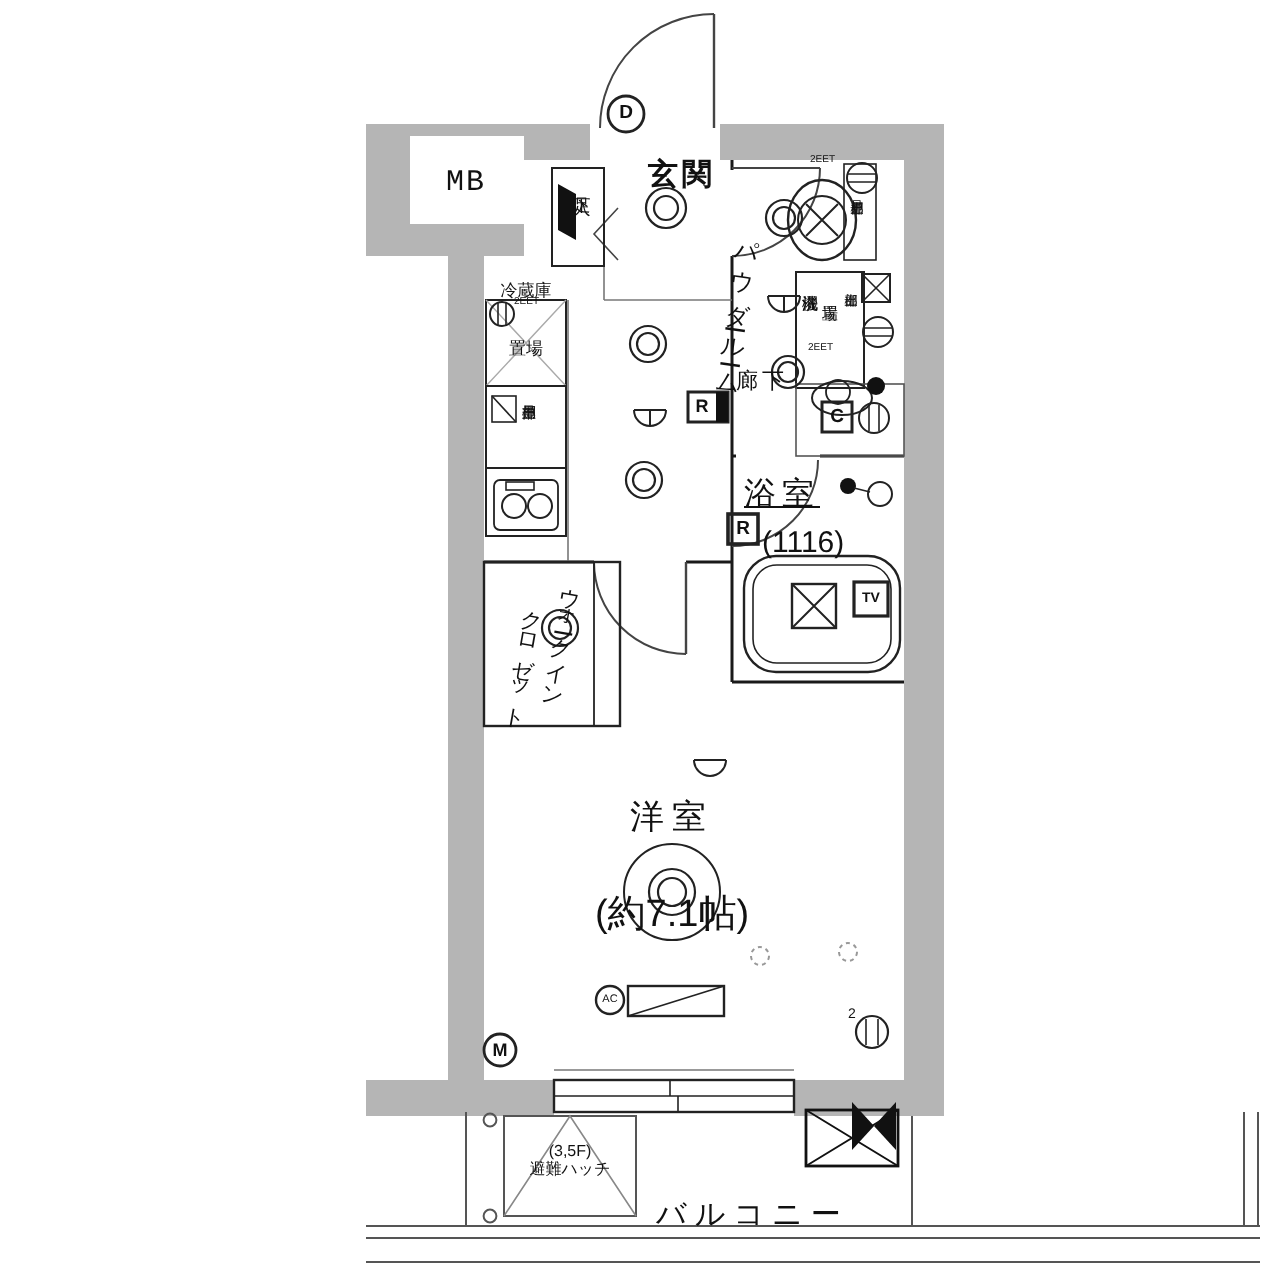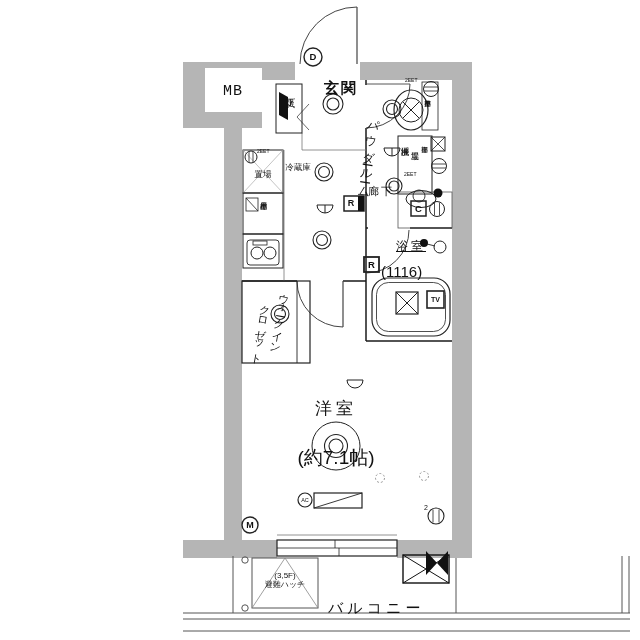--- a/index.html
+++ b/index.html
@@ -170,31 +170,31 @@
     <polygon points="426,551 437,563 426,575" fill="#111" stroke="none"></polygon>
     <polygon points="448,551 437,563 448,575" fill="#111" stroke="none"></polygon>
   </g>
 </svg>
 
   <div class="lbl c" style="left:233px;top:84px;font-size:15px;letter-spacing:1px;font-family:Liberation Mono, monospace;">MB</div>
   <div class="lbl c" style="left:341px;top:80px;font-size:15px;letter-spacing:2px;font-weight:bold;">玄関</div>
   <div class="lbl v" style="left:287px;top:92px;font-size:8.5px;">下足入</div>
   <div class="lbl v" style="left:369px;top:112px;font-size:12px;letter-spacing:2px;transform:rotate(8deg);transform-origin:top center;">パウダールーム</div>
   <div class="lbl c" style="left:337px;top:186px;font-size:11px;letter-spacing:2px;margin-left:44px;">廊下</div>
-  <div class="lbl c" style="left:263px;top:163px;font-size:8.5px;margin-left:35px;">冷蔵庫</div>
+  <div class="lbl c" style="left:263px;top:141px;font-size:8.5px;">冷蔵庫</div>
   <div class="lbl c" style="left:263px;top:170px;font-size:8.5px;">置場</div>
   <div class="lbl v" style="left:260px;top:197px;font-size:7px;">上部吊戸棚</div>
   <div class="lbl v" style="left:424px;top:95px;font-size:6.5px;">上部吊戸棚</div>
   <div class="lbl v" style="left:400px;top:141px;font-size:8px;">洗濯機</div>
   <div class="lbl v" style="left:410px;top:146px;font-size:8px;">置場</div>
   <div class="lbl v" style="left:421px;top:141px;font-size:6.5px;">上部棚</div>
   <div class="lbl tiny" style="left:257px;top:149px;">2EET</div>
   <div class="lbl tiny" style="left:405px;top:78px;">2EET</div>
   <div class="lbl tiny" style="left:404px;top:172px;">2EET</div>
-  <div class="lbl" style="left:396px;top:240px;font-size:12px;letter-spacing:3px;text-decoration:underline;">浴室</div>
+  <div class="lbl" style="left:372px;top:240px;font-size:16px;letter-spacing:3px;text-decoration:underline;">浴室</div>
   <div class="lbl" style="left:381px;top:264px;font-size:15px;">(1116)</div>
   <div class="lbl v" style="left:280px;top:286px;font-size:11px;transform:rotate(10deg);transform-origin:top center;">ウォークイン</div>
   <div class="lbl v" style="left:261px;top:297px;font-size:11px;transform:rotate(10deg);transform-origin:top center;">クロゼット</div>
   <div class="lbl c" style="left:336px;top:400px;font-size:17px;letter-spacing:4px;font-family:Liberation Serif, serif;">洋室</div>
   <div class="lbl c" style="left:336px;top:448px;font-size:19px;">(約7.1帖)</div>
   <div class="lbl" style="left:328px;top:600px;font-size:15px;letter-spacing:4px;">バルコニー</div>
   <div class="lbl c" style="left:285px;top:581px;font-size:8px;">避難ハッチ</div>
   <div class="lbl c" style="left:285px;top:572px;font-size:8px;">(3,5F)</div>
 
   <div class="lbl c bold" style="left:313px;top:52px;font-size:9.5px;">D</div>

